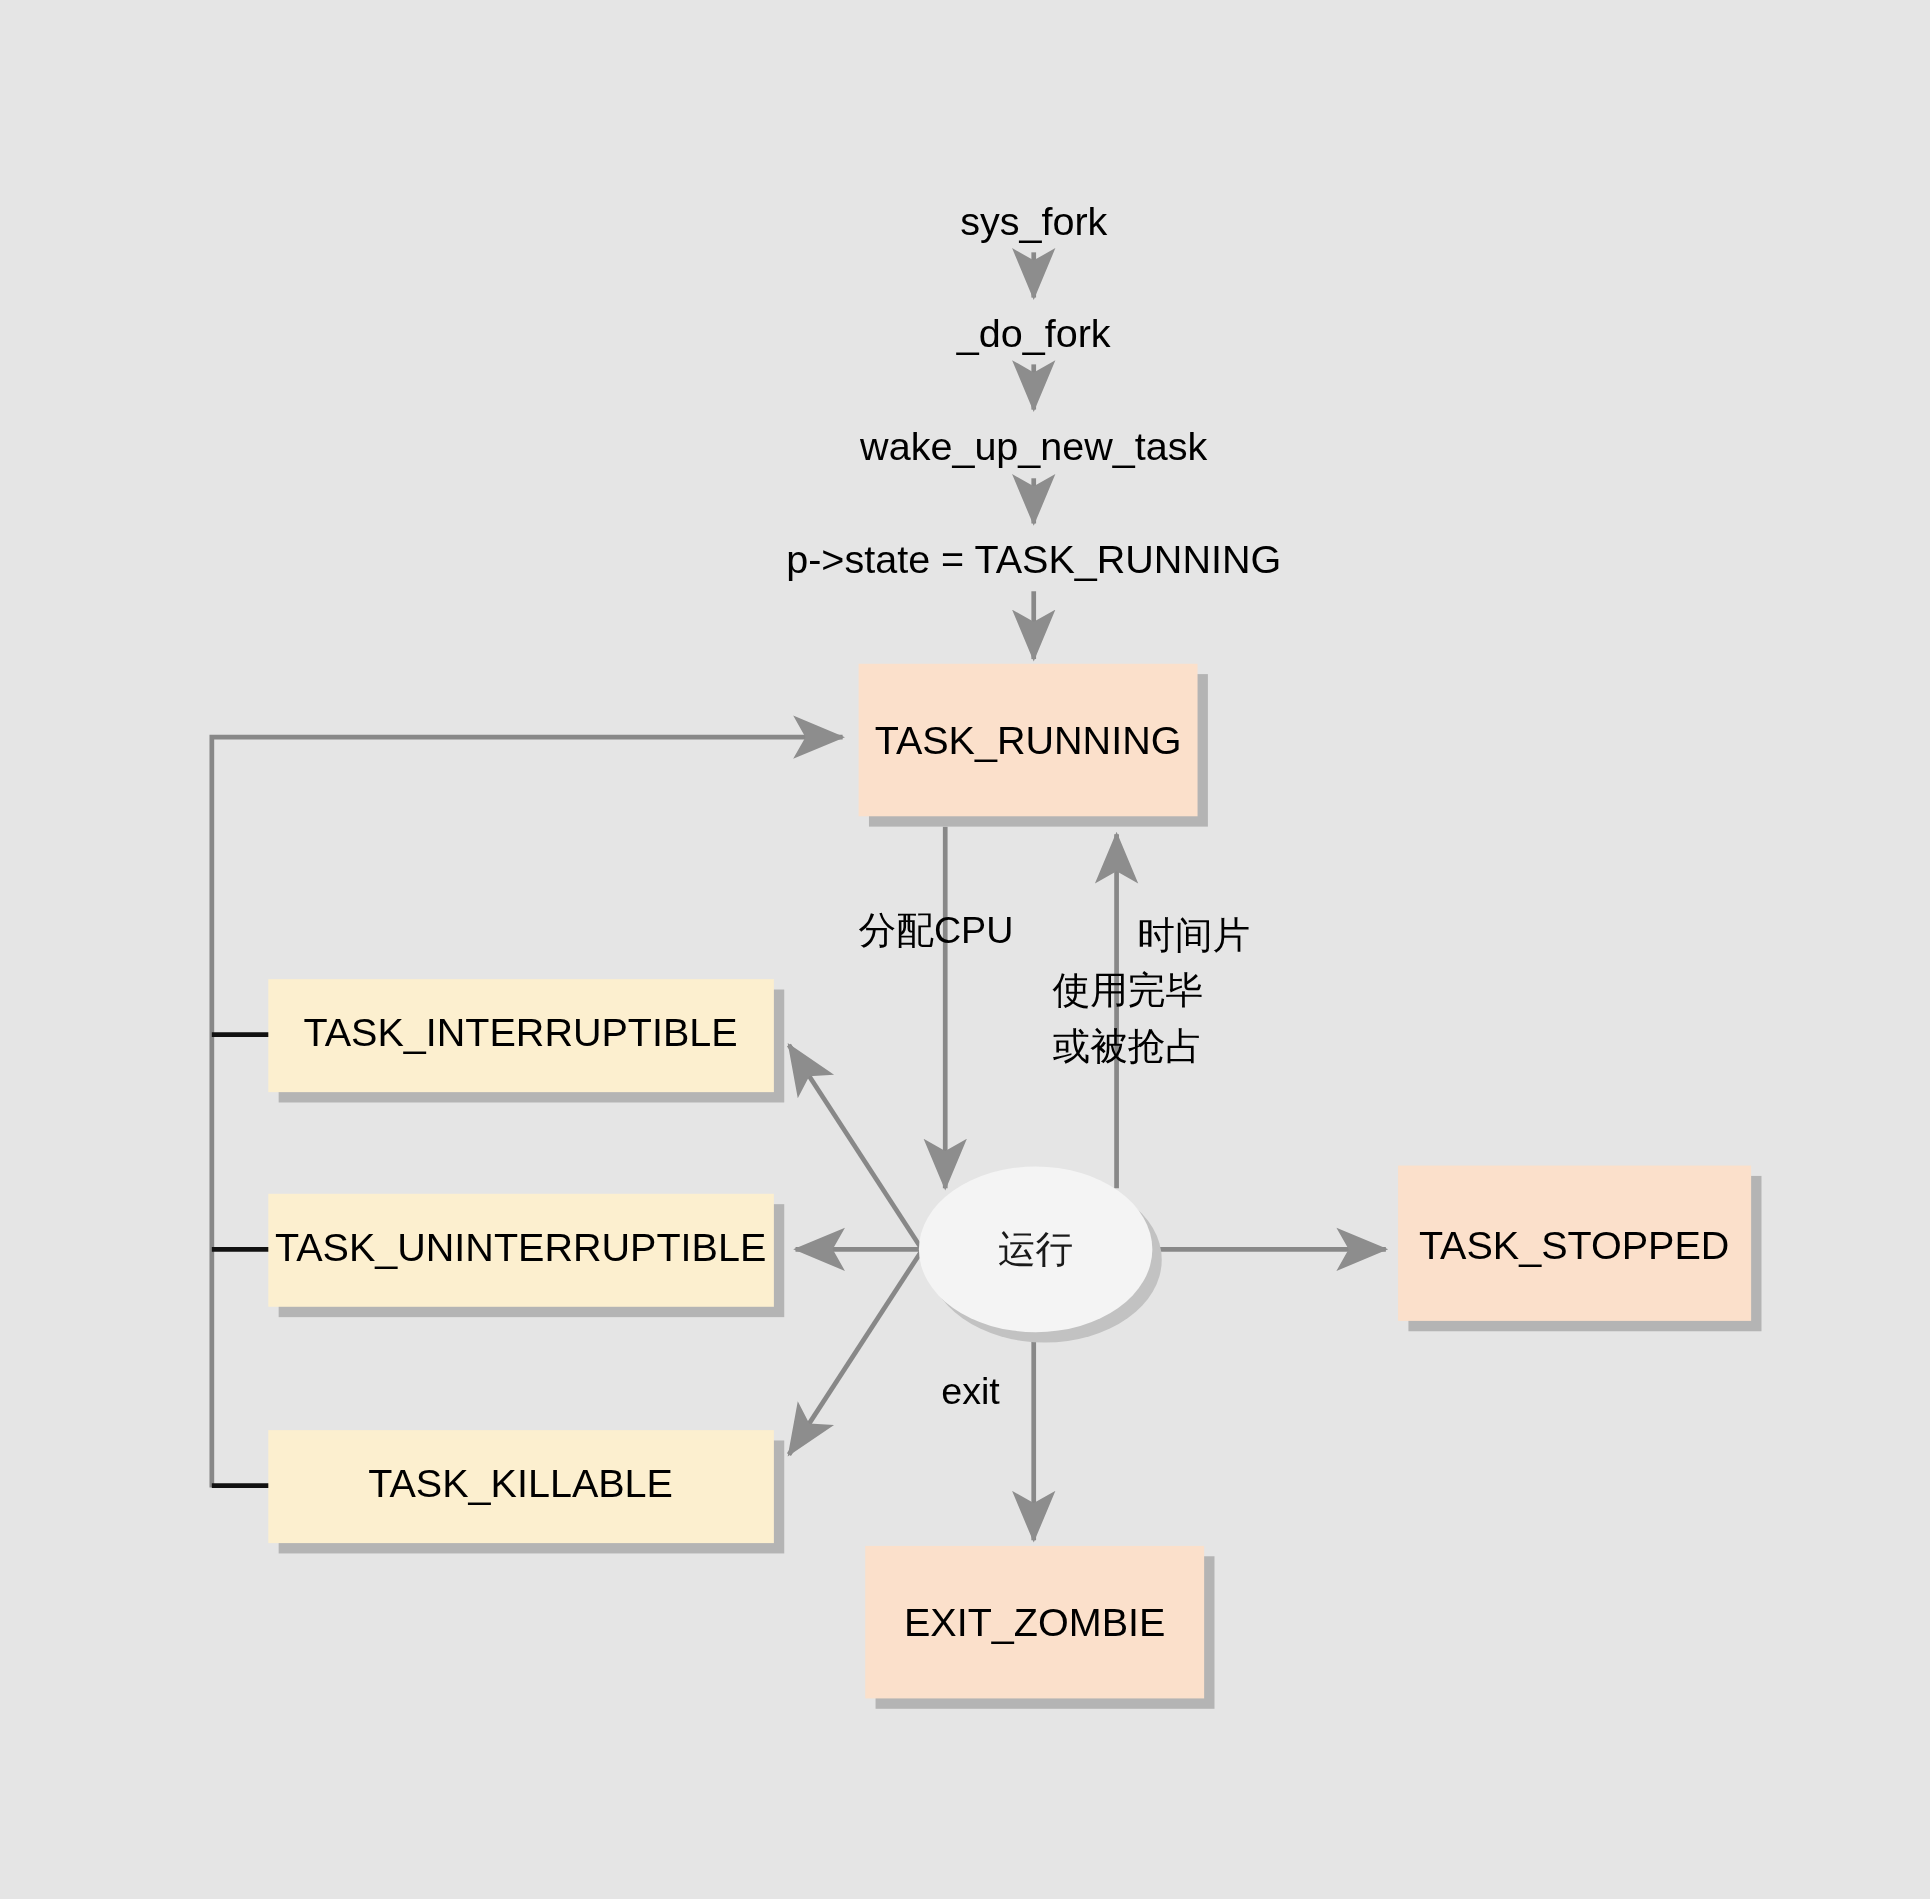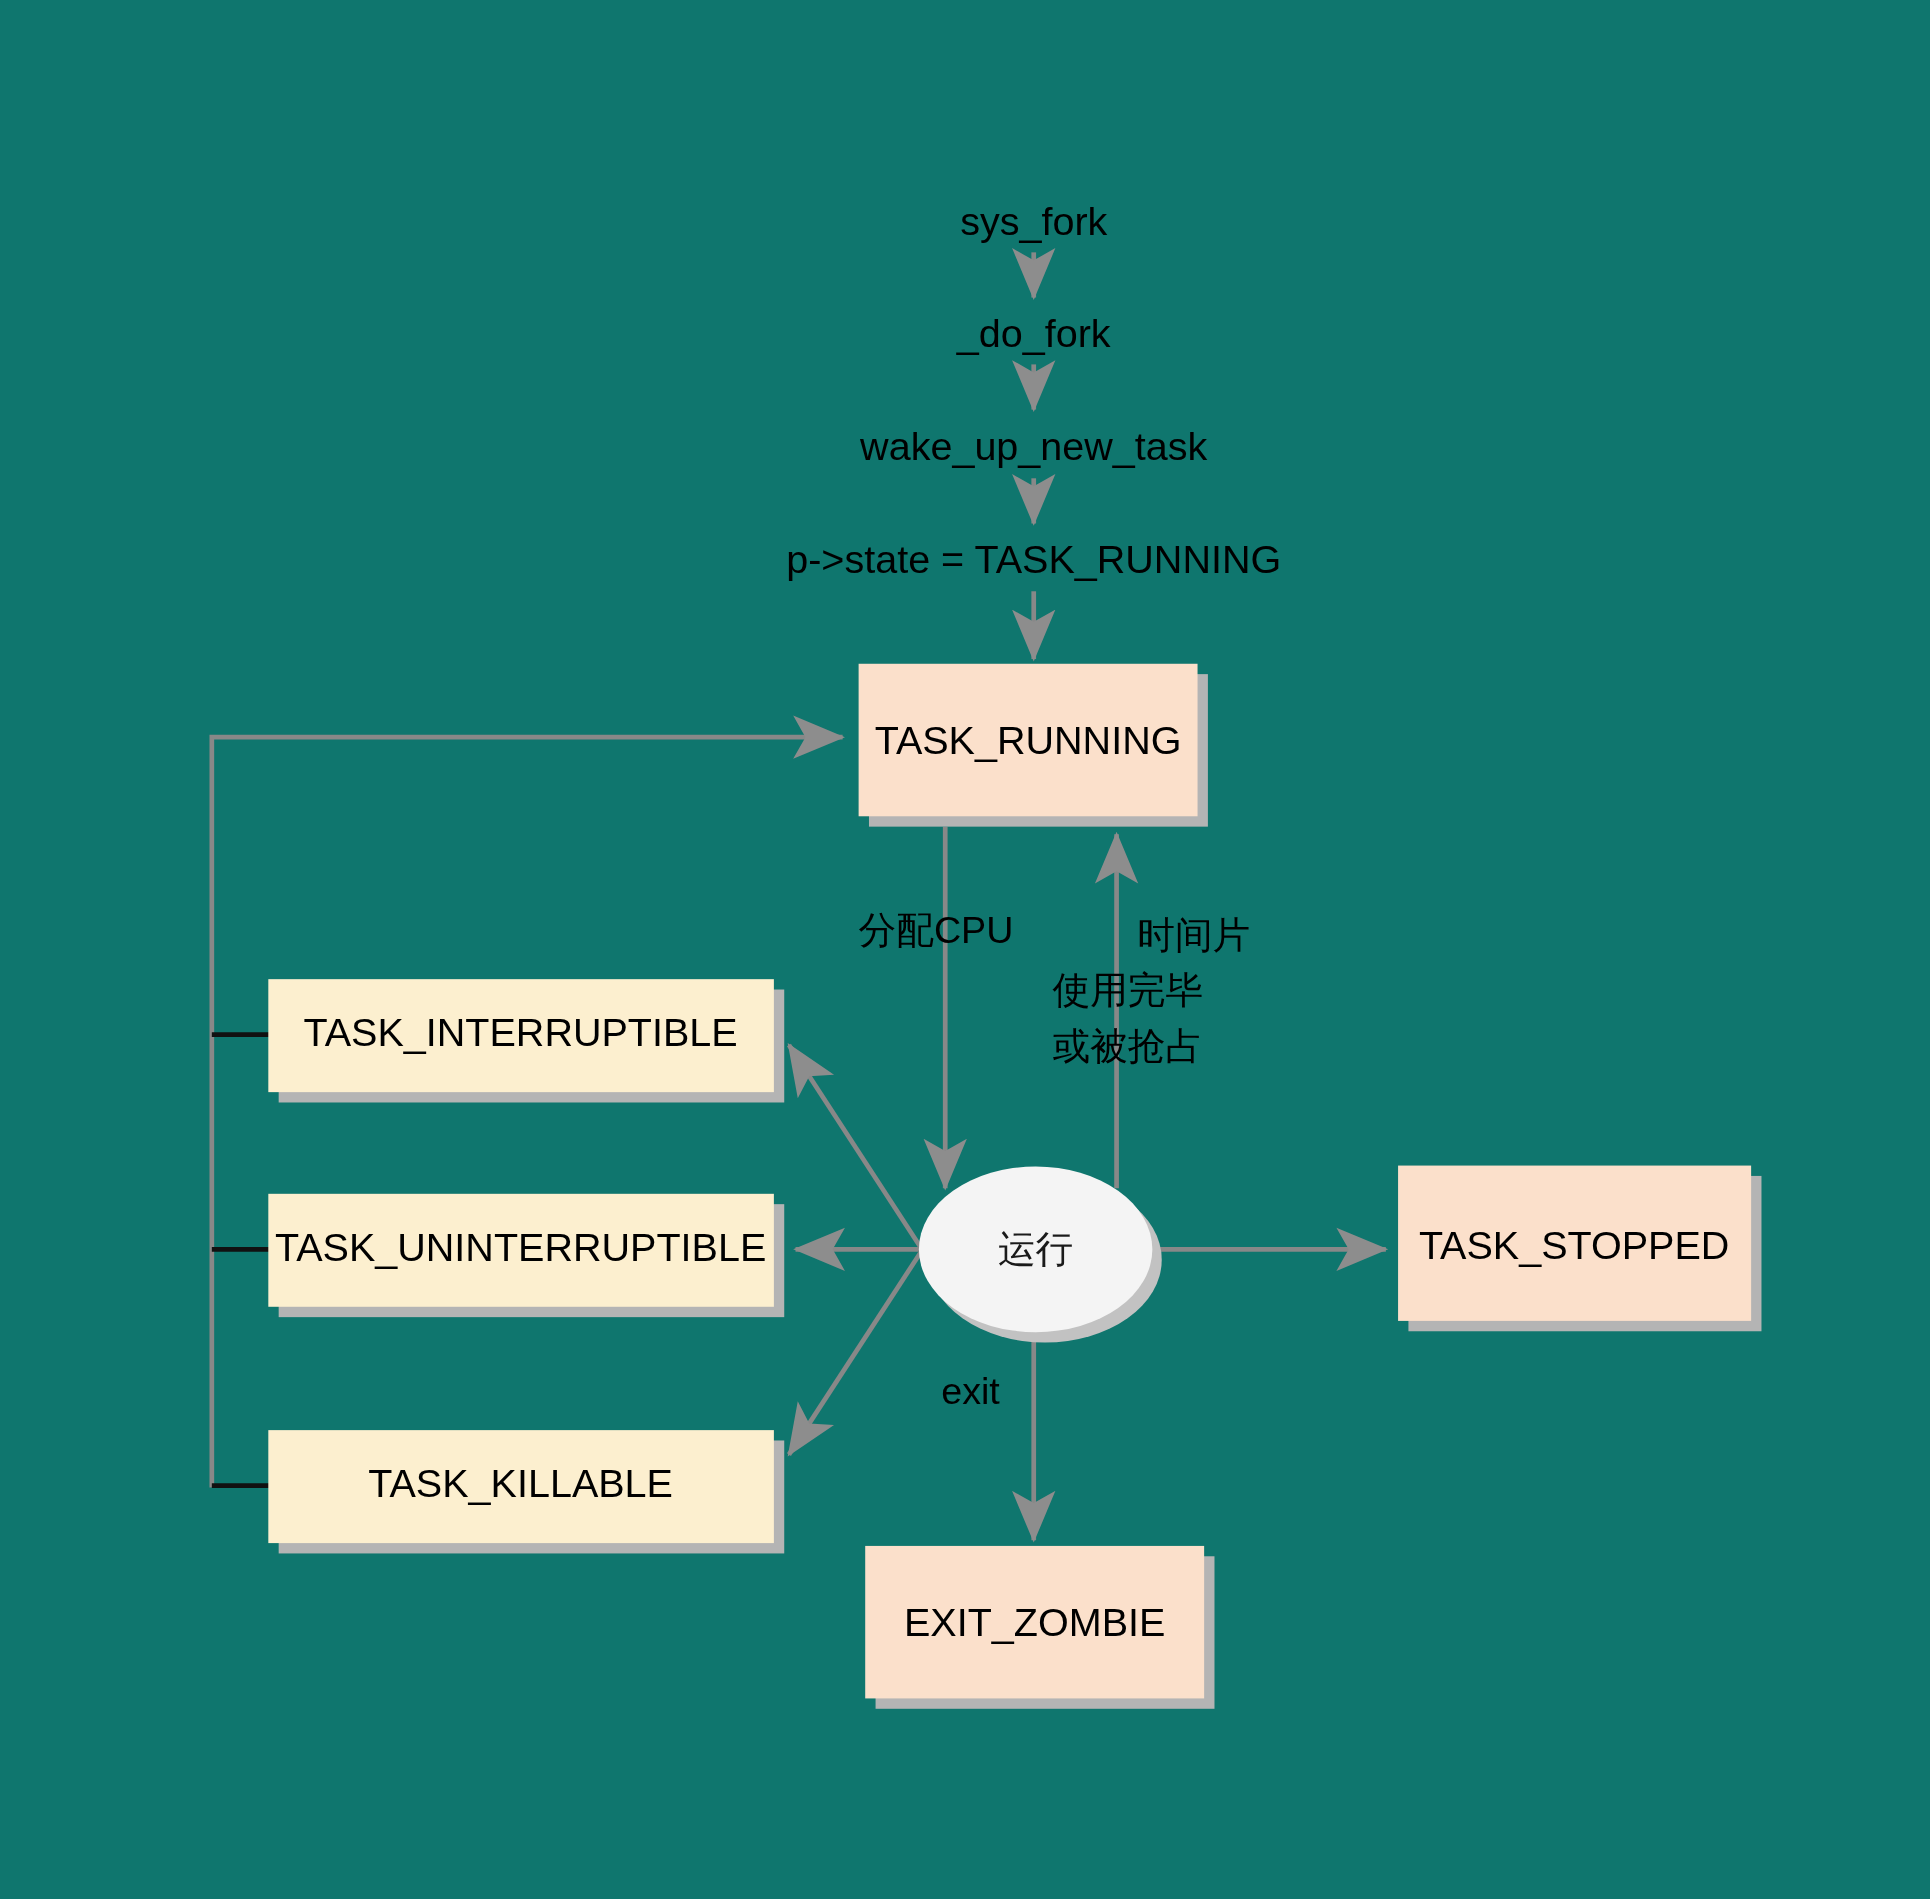--- a/index.html
+++ b/index.html
@@ -10,21 +10,21 @@
   body {
     width: 1930px;
     height: 1899px;
     font-family: "Liberation Sans", "DejaVu Sans", sans-serif;
     overflow: hidden;
   }
   #diagram-root {
     position: relative;
     width: 1930px;
     height: 1899px;
-    background: #0f766e;
+    background: #e5e5e5;
   }
   svg.canvas {
     position: absolute;
     top: 0;
     left: 0;
     width: 1930px;
     height: 1899px;
   }
   .node-label {
     font-family: "Liberation Sans", "DejaVu Sans", sans-serif;

